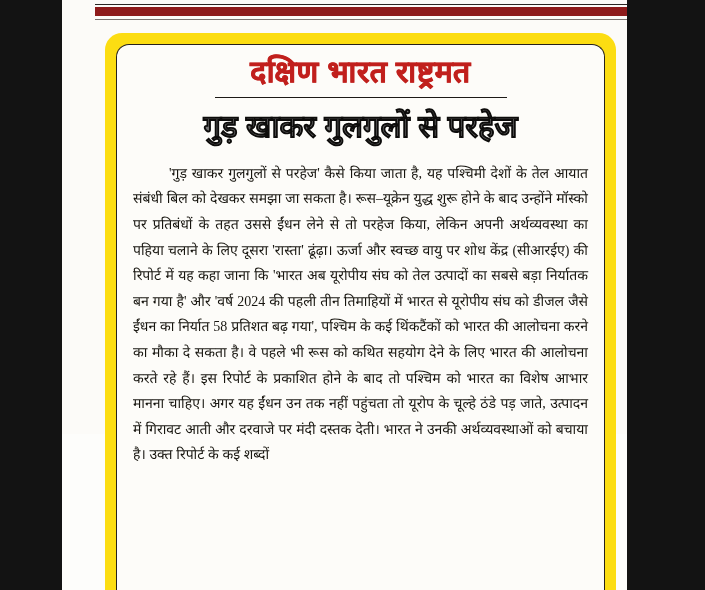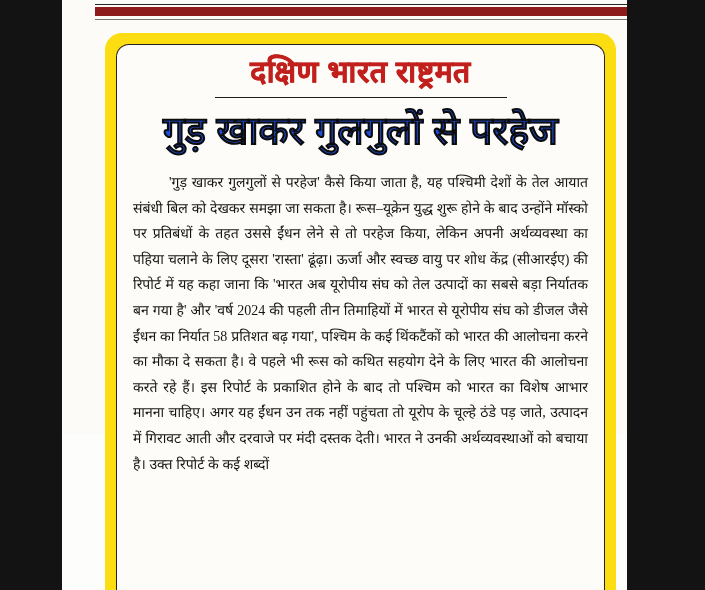--- a/index.html
+++ b/index.html
@@ -111,24 +111,24 @@
   .masthead-rule {
     width: 292px;
     height: 1.6px;
     background: #1d1a17;
     margin: 8px auto 0 auto;
   }
 
   
   .headline {
     text-align: center;
-    color: #1d4ed8;
+    color: #737373;
     font-family: "Liberation Sans", sans-serif;
     font-weight: bold;
-    font-size: 39px;
+    font-size: 31px;
     line-height: 1.15;
     margin-top: 11px;
     letter-spacing: 0px;
     -webkit-text-stroke: 0.9px #0d0c0b;
     white-space: nowrap;
   }
 
   
   .article-body {
     margin: 16px 16px 16px 16px;

